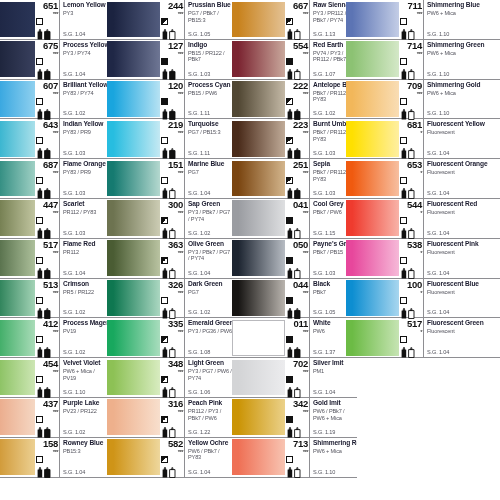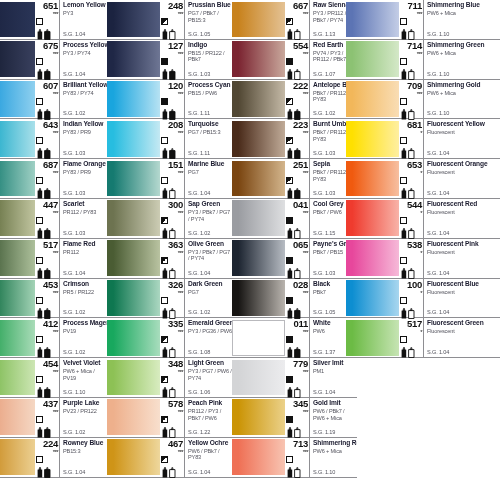--- a/index.html
+++ b/index.html
@@ -324,21 +324,21 @@
             <div class="sg">S.G. 1.04</div>
           </div>
         </div>
       </div>
       <div class="swatch-row">
         <div class="swatch">
           <div class="grad" style="background: linear-gradient(to right, rgb(12, 107, 63) 0%, rgb(12, 107, 63) 12%, rgb(163, 211, 182) 100%);"></div>
         </div>
         <div class="info">
           <div class="meta">
-            <div class="code">453</div>
+            <div class="code">513</div>
             <div class="stars">***</div>
             <div class="iconrow">
               <div class="opacity-box empty"></div>
               <div class="tubes">
   <svg viewBox="0 0 22 11" width="22" height="11" xmlns="http://www.w3.org/2000/svg">
     <g>
       <rect x="3.2" y="0.2" width="1.6" height="1.6" fill="#111"></rect>
       <path d="M1.6 2.6 h4.6 v7.9 h-4.6 z" fill="#111"></path>
       <rect x="2.6" y="1.6" width="2.6" height="1.3" fill="#111"></rect>
     </g>
@@ -452,21 +452,21 @@
             <div class="sg">S.G. 1.02</div>
           </div>
         </div>
       </div>
       <div class="swatch-row">
         <div class="swatch">
           <div class="grad" style="background: linear-gradient(to right, rgb(201, 138, 30) 0%, rgb(201, 138, 30) 12%, rgb(236, 208, 146) 100%);"></div>
         </div>
         <div class="info">
           <div class="meta">
-            <div class="code">224</div>
+            <div class="code">158</div>
             <div class="stars">***</div>
             <div class="iconrow">
               <div class="opacity-box empty"></div>
               <div class="tubes">
   <svg viewBox="0 0 22 11" width="22" height="11" xmlns="http://www.w3.org/2000/svg">
     <g>
       <rect x="3.2" y="0.2" width="1.6" height="1.6" fill="#111"></rect>
       <path d="M1.6 2.6 h4.6 v7.9 h-4.6 z" fill="#111"></path>
       <rect x="2.6" y="1.6" width="2.6" height="1.3" fill="#111"></rect>
     </g>
@@ -486,21 +486,21 @@
         </div>
       </div>
     </div>
     <div class="column col2">
       <div class="swatch-row">
         <div class="swatch">
           <div class="grad" style="background: linear-gradient(to right, rgb(27, 35, 64) 0%, rgb(27, 35, 64) 12%, rgb(82, 92, 126) 100%);"></div>
         </div>
         <div class="info">
           <div class="meta">
-            <div class="code">248</div>
+            <div class="code">244</div>
             <div class="stars">***</div>
             <div class="iconrow">
               <div class="opacity-box half"></div>
               <div class="tubes">
   <svg viewBox="0 0 22 11" width="22" height="11" xmlns="http://www.w3.org/2000/svg">
     <g>
       <rect x="3.2" y="0.2" width="1.6" height="1.6" fill="#111"></rect>
       <path d="M1.6 2.6 h4.6 v7.9 h-4.6 z" fill="#111"></path>
       <rect x="2.6" y="1.6" width="2.6" height="1.3" fill="#111"></rect>
     </g>
@@ -582,21 +582,21 @@
             <div class="sg">S.G. 1.11</div>
           </div>
         </div>
       </div>
       <div class="swatch-row">
         <div class="swatch">
           <div class="grad" style="background: linear-gradient(to right, rgb(39, 189, 224) 0%, rgb(39, 189, 224) 12%, rgb(196, 233, 243) 100%);"></div>
         </div>
         <div class="info">
           <div class="meta">
-            <div class="code">208</div>
+            <div class="code">219</div>
             <div class="stars">***</div>
             <div class="iconrow">
               <div class="opacity-box empty"></div>
               <div class="tubes">
   <svg viewBox="0 0 22 11" width="22" height="11" xmlns="http://www.w3.org/2000/svg">
     <g>
       <rect x="3.2" y="0.2" width="1.6" height="1.6" fill="#111"></rect>
       <path d="M1.6 2.6 h4.6 v7.9 h-4.6 z" fill="#111"></path>
       <rect x="2.6" y="1.6" width="2.6" height="1.3" fill="#111"></rect>
     </g>
@@ -806,21 +806,21 @@
             <div class="sg">S.G. 1.06</div>
           </div>
         </div>
       </div>
       <div class="swatch-row">
         <div class="swatch">
           <div class="grad" style="background: linear-gradient(to right, rgb(238, 176, 140) 0%, rgb(238, 176, 140) 12%, rgb(248, 223, 205) 100%);"></div>
         </div>
         <div class="info">
           <div class="meta">
-            <div class="code">578</div>
+            <div class="code">316</div>
             <div class="stars">***</div>
             <div class="iconrow">
               <div class="opacity-box half"></div>
               <div class="tubes">
   <svg viewBox="0 0 22 11" width="22" height="11" xmlns="http://www.w3.org/2000/svg">
     <g>
       <rect x="3.2" y="0.2" width="1.6" height="1.6" fill="#111"></rect>
       <path d="M1.6 2.6 h4.6 v7.9 h-4.6 z" fill="#111"></path>
       <rect x="2.6" y="1.6" width="2.6" height="1.3" fill="#111"></rect>
     </g>
@@ -838,21 +838,21 @@
             <div class="sg">S.G. 1.22</div>
           </div>
         </div>
       </div>
       <div class="swatch-row">
         <div class="swatch">
           <div class="grad" style="background: linear-gradient(to right, rgb(207, 148, 23) 0%, rgb(207, 148, 23) 12%, rgb(238, 215, 156) 100%);"></div>
         </div>
         <div class="info">
           <div class="meta">
-            <div class="code">467</div>
+            <div class="code">582</div>
             <div class="stars">***</div>
             <div class="iconrow">
               <div class="opacity-box half"></div>
               <div class="tubes">
   <svg viewBox="0 0 22 11" width="22" height="11" xmlns="http://www.w3.org/2000/svg">
     <g>
       <rect x="3.2" y="0.2" width="1.6" height="1.6" fill="#111"></rect>
       <path d="M1.6 2.6 h4.6 v7.9 h-4.6 z" fill="#111"></path>
       <rect x="2.6" y="1.6" width="2.6" height="1.3" fill="#111"></rect>
     </g>
@@ -1064,21 +1064,21 @@
             <div class="sg">S.G. 1.15</div>
           </div>
         </div>
       </div>
       <div class="swatch-row">
         <div class="swatch">
           <div class="grad" style="background: linear-gradient(to right, rgb(29, 37, 49) 0%, rgb(29, 37, 49) 12%, rgb(183, 188, 195) 100%);"></div>
         </div>
         <div class="info">
           <div class="meta">
-            <div class="code">065</div>
+            <div class="code">050</div>
             <div class="stars">***</div>
             <div class="iconrow">
               <div class="opacity-box full"></div>
               <div class="tubes">
   <svg viewBox="0 0 22 11" width="22" height="11" xmlns="http://www.w3.org/2000/svg">
     <g>
       <rect x="3.2" y="0.2" width="1.6" height="1.6" fill="#111"></rect>
       <path d="M1.6 2.6 h4.6 v7.9 h-4.6 z" fill="#111"></path>
       <rect x="2.6" y="1.6" width="2.6" height="1.3" fill="#111"></rect>
     </g>
@@ -1096,21 +1096,21 @@
             <div class="sg">S.G. 1.03</div>
           </div>
         </div>
       </div>
       <div class="swatch-row">
         <div class="swatch">
           <div class="grad" style="background: linear-gradient(to right, rgb(23, 21, 19) 0%, rgb(23, 21, 19) 12%, rgb(185, 180, 174) 100%);"></div>
         </div>
         <div class="info">
           <div class="meta">
-            <div class="code">028</div>
+            <div class="code">044</div>
             <div class="stars">***</div>
             <div class="iconrow">
               <div class="opacity-box full"></div>
               <div class="tubes">
   <svg viewBox="0 0 22 11" width="22" height="11" xmlns="http://www.w3.org/2000/svg">
     <g>
       <rect x="3.2" y="0.2" width="1.6" height="1.6" fill="#111"></rect>
       <path d="M1.6 2.6 h4.6 v7.9 h-4.6 z" fill="#111"></path>
       <rect x="2.6" y="1.6" width="2.6" height="1.3" fill="#111"></rect>
     </g>
@@ -1160,21 +1160,21 @@
             <div class="sg">S.G. 1.37</div>
           </div>
         </div>
       </div>
       <div class="swatch-row">
         <div class="swatch">
           <div class="grad" style="background: linear-gradient(to right, rgb(211, 212, 214) 0%, rgb(211, 212, 214) 12%, rgb(236, 236, 238) 100%);"></div>
         </div>
         <div class="info">
           <div class="meta">
-            <div class="code">779</div>
+            <div class="code">702</div>
             <div class="stars">***</div>
             <div class="iconrow">
               <div class="opacity-box full"></div>
               <div class="tubes">
   <svg viewBox="0 0 22 11" width="22" height="11" xmlns="http://www.w3.org/2000/svg">
     <g>
       <rect x="3.2" y="0.2" width="1.6" height="1.6" fill="#111"></rect>
       <path d="M1.6 2.6 h4.6 v7.9 h-4.6 z" fill="#111"></path>
       <rect x="2.6" y="1.6" width="2.6" height="1.3" fill="#111"></rect>
     </g>
@@ -1192,21 +1192,21 @@
             <div class="sg">S.G. 1.04</div>
           </div>
         </div>
       </div>
       <div class="swatch-row">
         <div class="swatch">
           <div class="grad" style="background: linear-gradient(to right, rgb(203, 148, 5) 0%, rgb(203, 148, 5) 12%, rgb(235, 209, 137) 100%);"></div>
         </div>
         <div class="info">
           <div class="meta">
-            <div class="code">345</div>
+            <div class="code">342</div>
             <div class="stars">***</div>
             <div class="iconrow">
               <div class="opacity-box full"></div>
               <div class="tubes">
   <svg viewBox="0 0 22 11" width="22" height="11" xmlns="http://www.w3.org/2000/svg">
     <g>
       <rect x="3.2" y="0.2" width="1.6" height="1.6" fill="#111"></rect>
       <path d="M1.6 2.6 h4.6 v7.9 h-4.6 z" fill="#111"></path>
       <rect x="2.6" y="1.6" width="2.6" height="1.3" fill="#111"></rect>
     </g>

